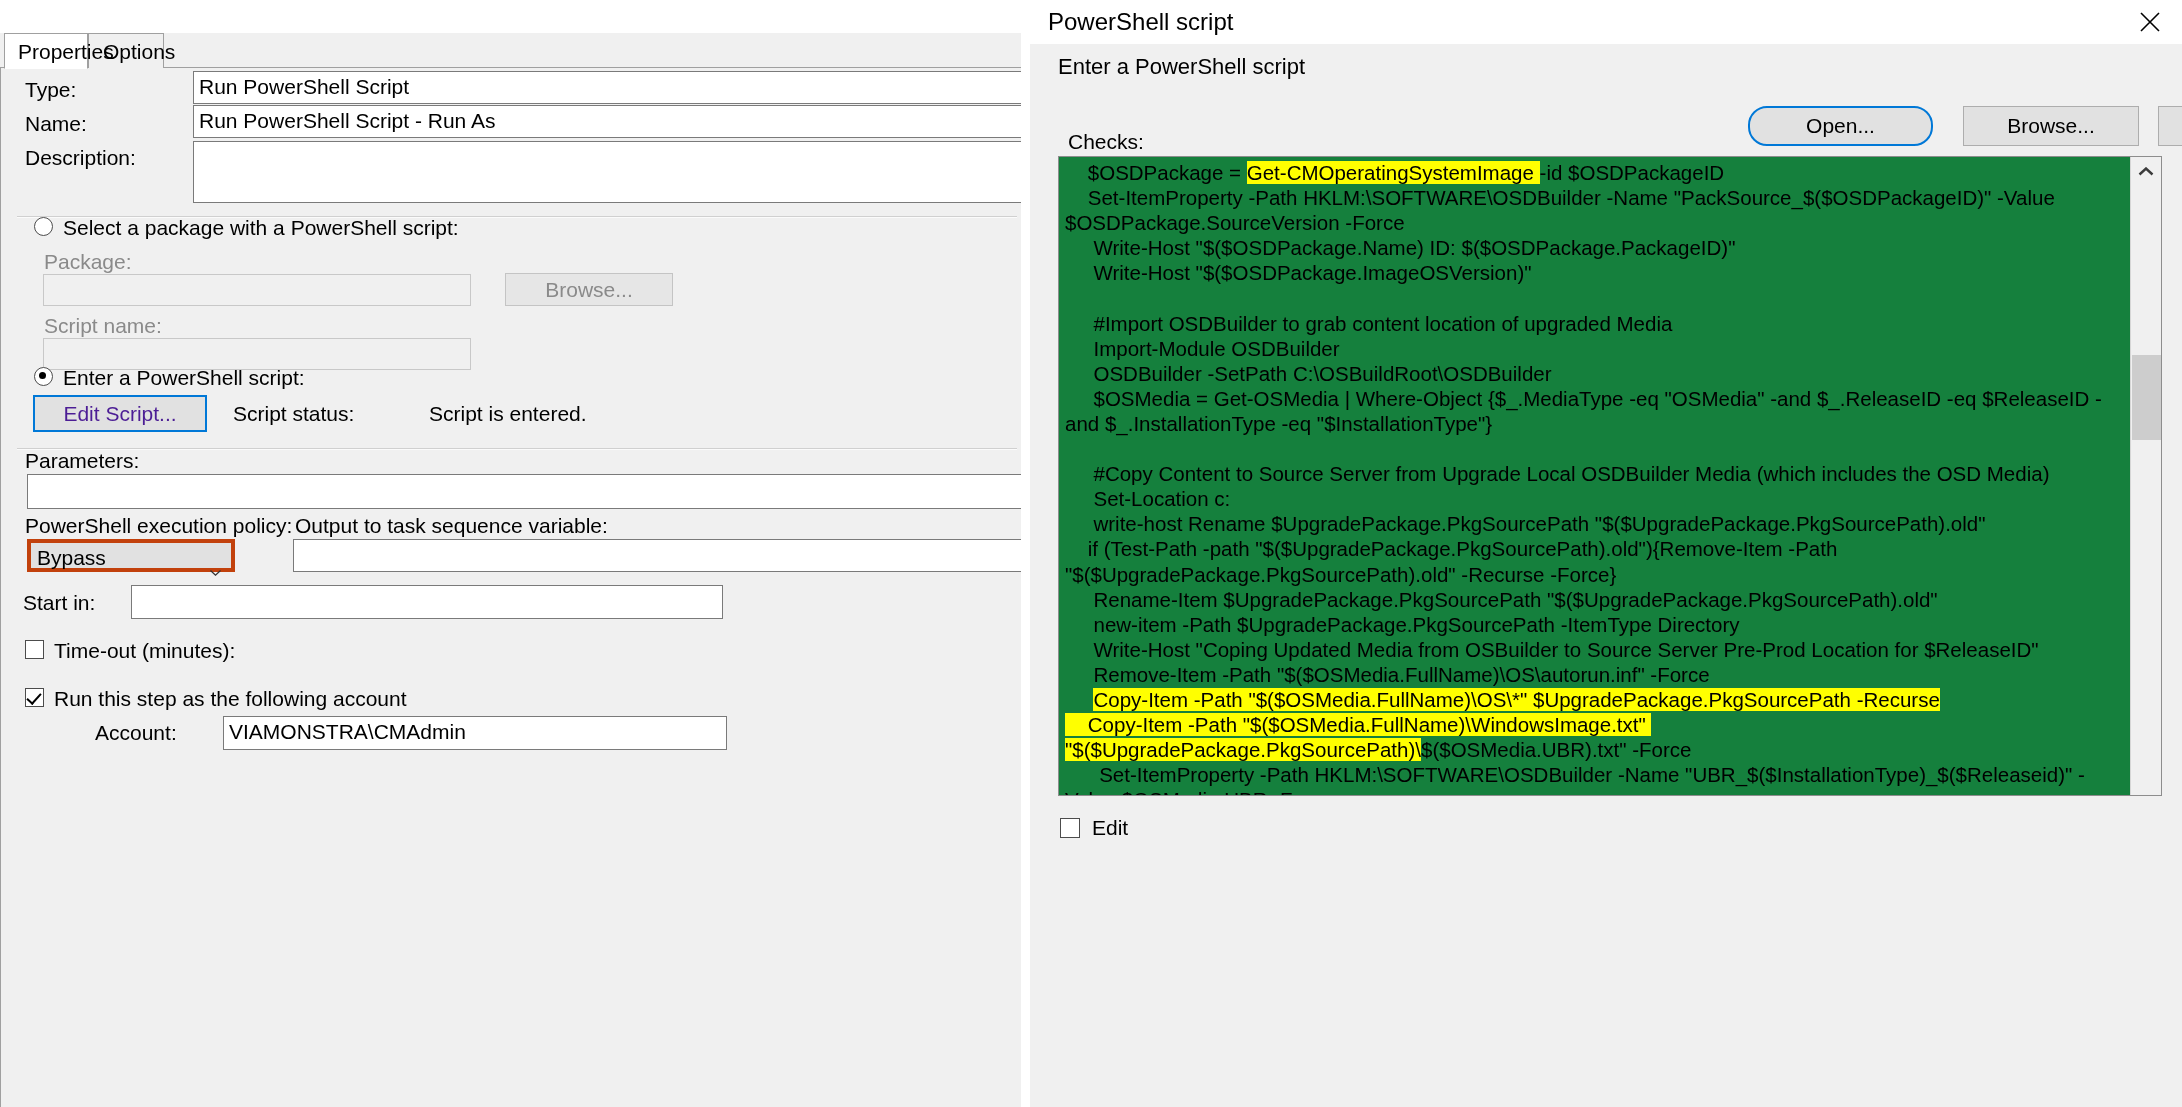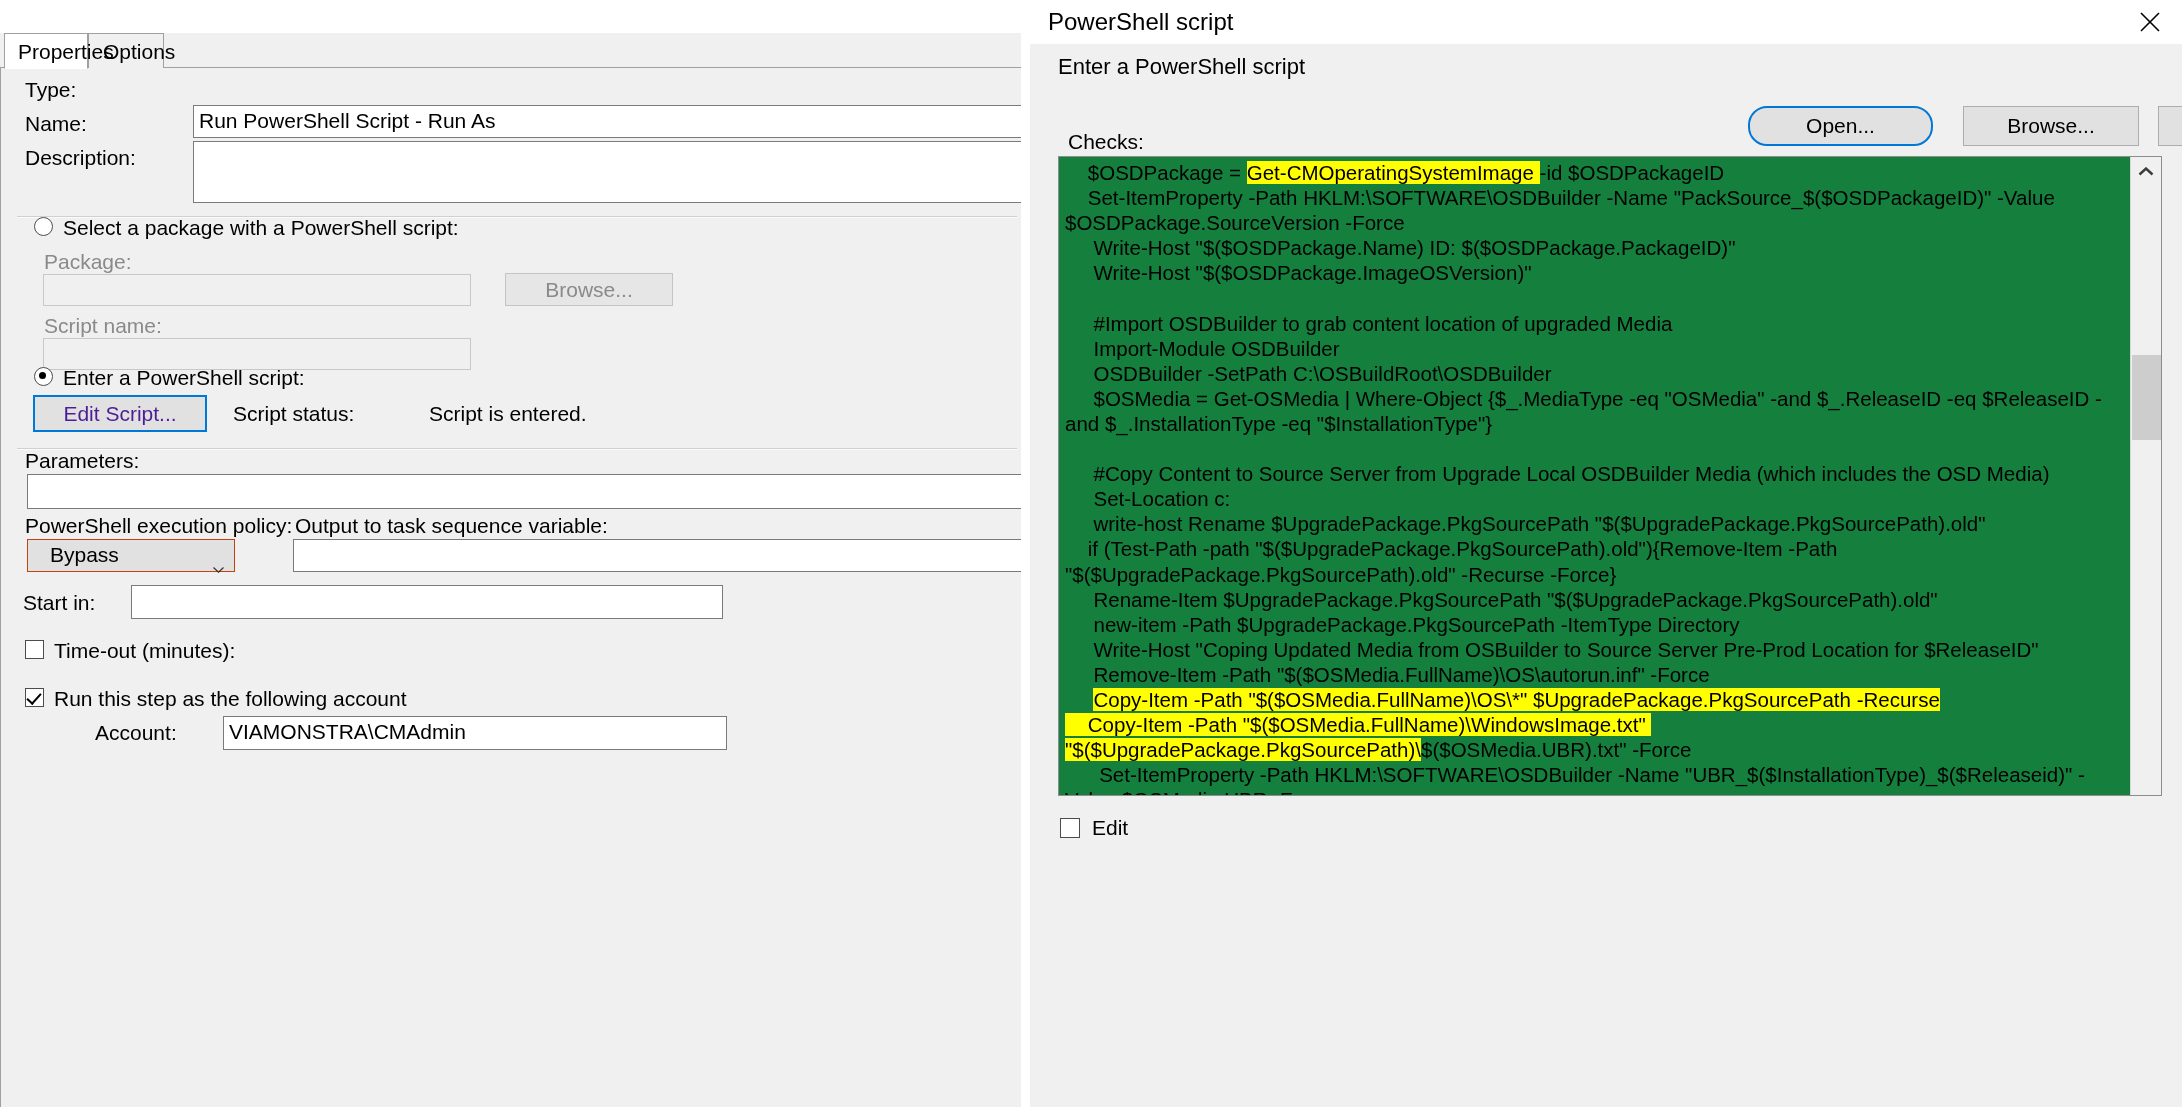--- a/index.html
+++ b/index.html
@@ -150,25 +150,25 @@
   .hrule {
     position: absolute;
     height: 0;
     border-top: 1px solid #d0d0d0;
     border-bottom: 1px solid #fbfbfb;
   }
 
   .combo {
     position: absolute;
     background: #e1e1e1;
-    border: 1px solid #c2410c;
+    border: 4px solid #c2410c;
     box-sizing: border-box;
     font-size: 21px;
     line-height: 30px;
-    padding-left: 22px;
+    padding-left: 6px;
     color: #000;
   }
   .combo .chev {
     position: absolute;
     right: 10px; top: 11px;
     width: 11px; height: 6px;
   }
 
   
   #dialog {
@@ -297,20 +297,21 @@
 <div id="left-panel">
 
   <div id="tabstrip">
     <div class="tab selected" id="tab-properties">Properties</div>
     <div class="tab" id="tab-options">Options</div>
   </div>
 
   <div id="form-area">
 
     <div class="lbl" style="left:24px; top:10px;">Type:</div>
+    <div class="tbox" style="left:192px; top:3px; width:840px; height:33px;">Run PowerShell Script</div>
 
     <div class="lbl" style="left:24px; top:44px;">Name:</div>
     <div class="tbox" style="left:192px; top:37px; width:840px; height:33px;">Run PowerShell Script - Run As</div>
 
     <div class="lbl" style="left:24px; top:78px;">Description:</div>
     <div class="tbox" style="left:192px; top:73px; width:840px; height:62px;"></div>
 
     <div class="hrule" style="left:16px; top:148px; width:1000px;"></div>
 
     <div class="radio" style="left:33px; top:149px;"></div>

